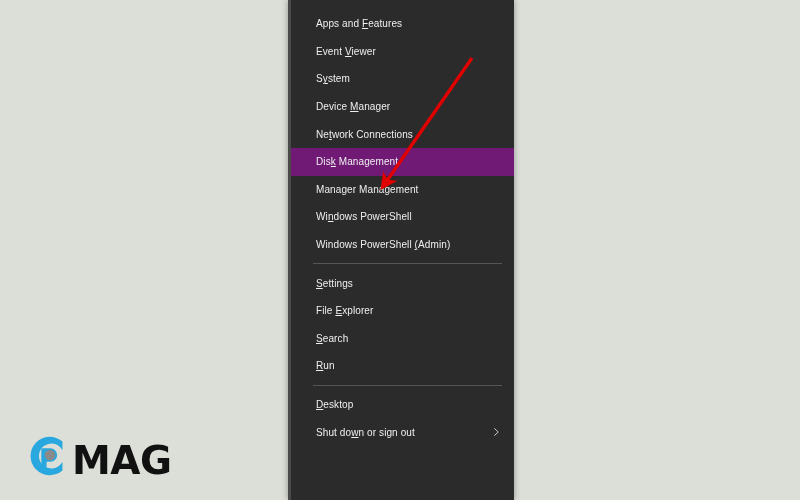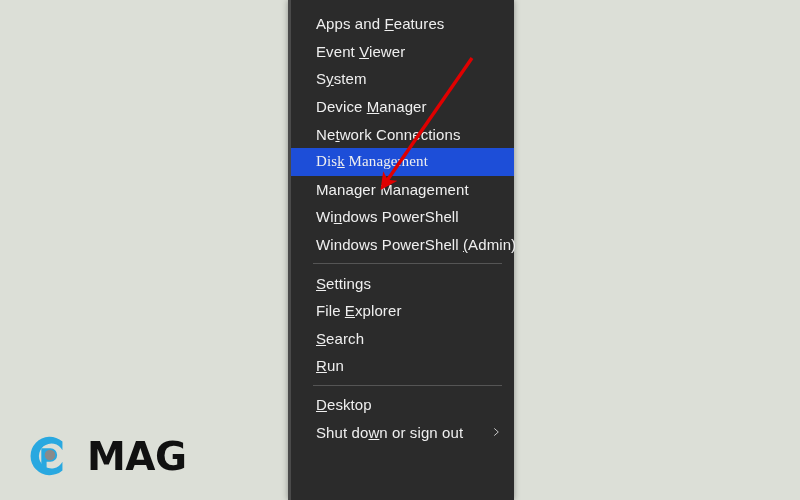--- a/index.html
+++ b/index.html
@@ -19,21 +19,21 @@
     box-shadow:0 0 6px rgba(0,0,0,.35);
   }
   .menu-list{list-style:none;margin:0;padding:0;}
 
   .mi{
     position:relative;
     height:27.6px;
     display:flex;align-items:center;
     padding-left:25px;padding-right:12px;
     color:#efefef;
-    font-size:15px;
+    font-size:10px;
     letter-spacing:.1px;
     white-space:nowrap;
     cursor:default;
   }
   .mi .lbl{display:inline-block;}
   .mi u{text-decoration:underline;text-underline-offset:1px;}
   .mi.selected{background:#3d3d3d;}
 
   .chev{
     position:absolute;right:13px;top:50%;transform:translateY(-50%);
@@ -47,21 +47,21 @@
     background:#555555;
   }
   .pad-top{height:10px;}
 
   
   #arrow{position:absolute;left:0;top:0;width:800px;height:500px;pointer-events:none;}
 
   
   #logo{
     position:absolute;left:25px;top:432px;
-    display:flex;align-items:center;gap:16px;
+    display:flex;align-items:flex-end;gap:1px;
   }
   #logo .mark{width:48px;height:48px;display:block;}
   #logo .word{
     font-family:"DejaVu Sans","Liberation Sans",sans-serif;
     font-weight:bold;font-size:39px;color:#111111;
     letter-spacing:-0.5px;line-height:1;
     margin-left:-2px;
   }
 </style>
 </head>
@@ -80,21 +80,21 @@
         </li>
         <li class="mi">
           <span class="lbl">S<u>y</u>stem</span>
         </li>
         <li class="mi">
           <span class="lbl">Device <u>M</u>anager</span>
         </li>
         <li class="mi">
           <span class="lbl">Ne<u>t</u>work Connections</span>
         </li>
-        <li class="mi selected" style="background: #1d4ed8; font-family: Liberation Serif, serif;">
+        <li class="mi selected" style="background: #701a75;">
           <span class="lbl">Dis<u>k</u> Management</span>
         </li>
         <li class="mi">
           <span class="lbl">Manager Management</span>
         </li>
         <li class="mi">
           <span class="lbl">Wi<u>n</u>dows PowerShell</span>
         </li>
         <li class="mi">
           <span class="lbl">Windows PowerShell <u>(</u>Admin)</span>

